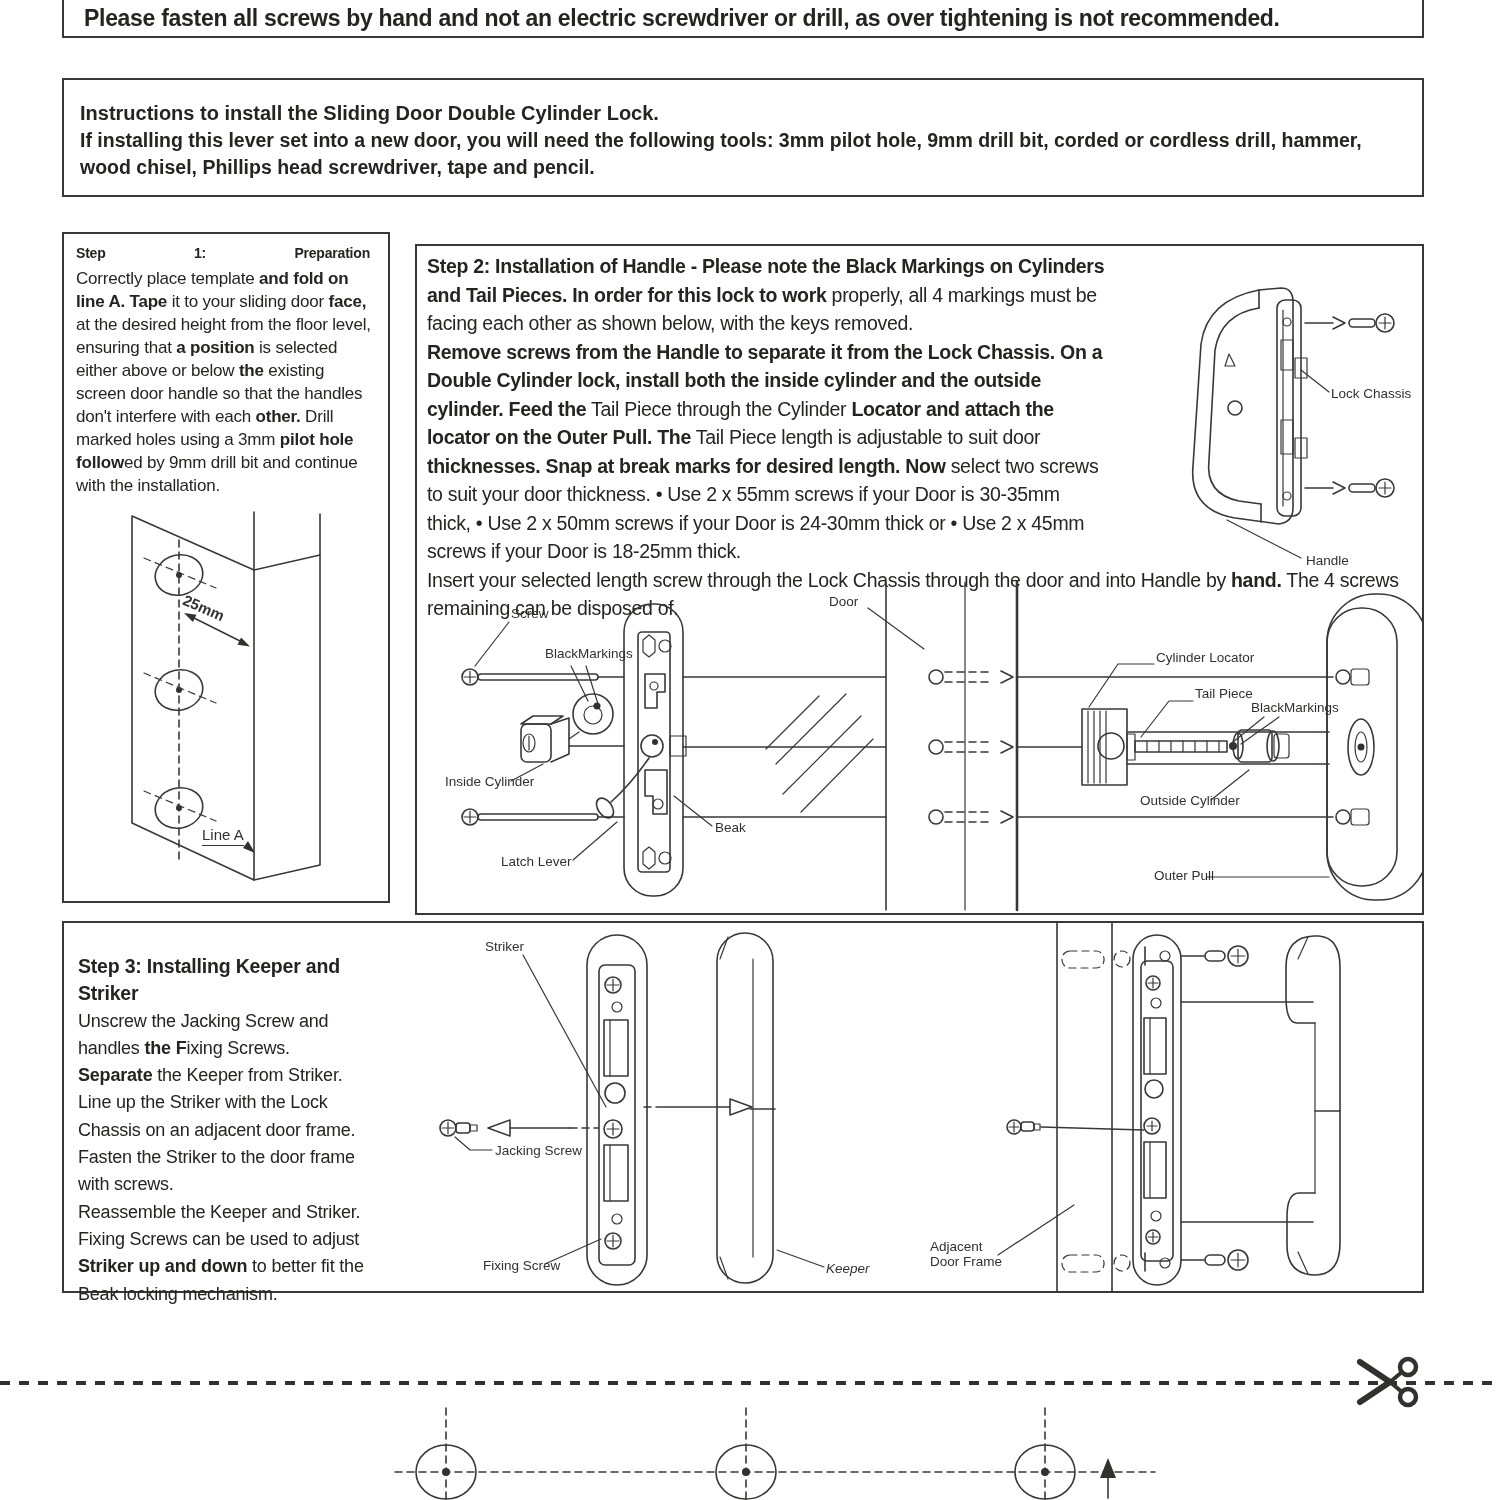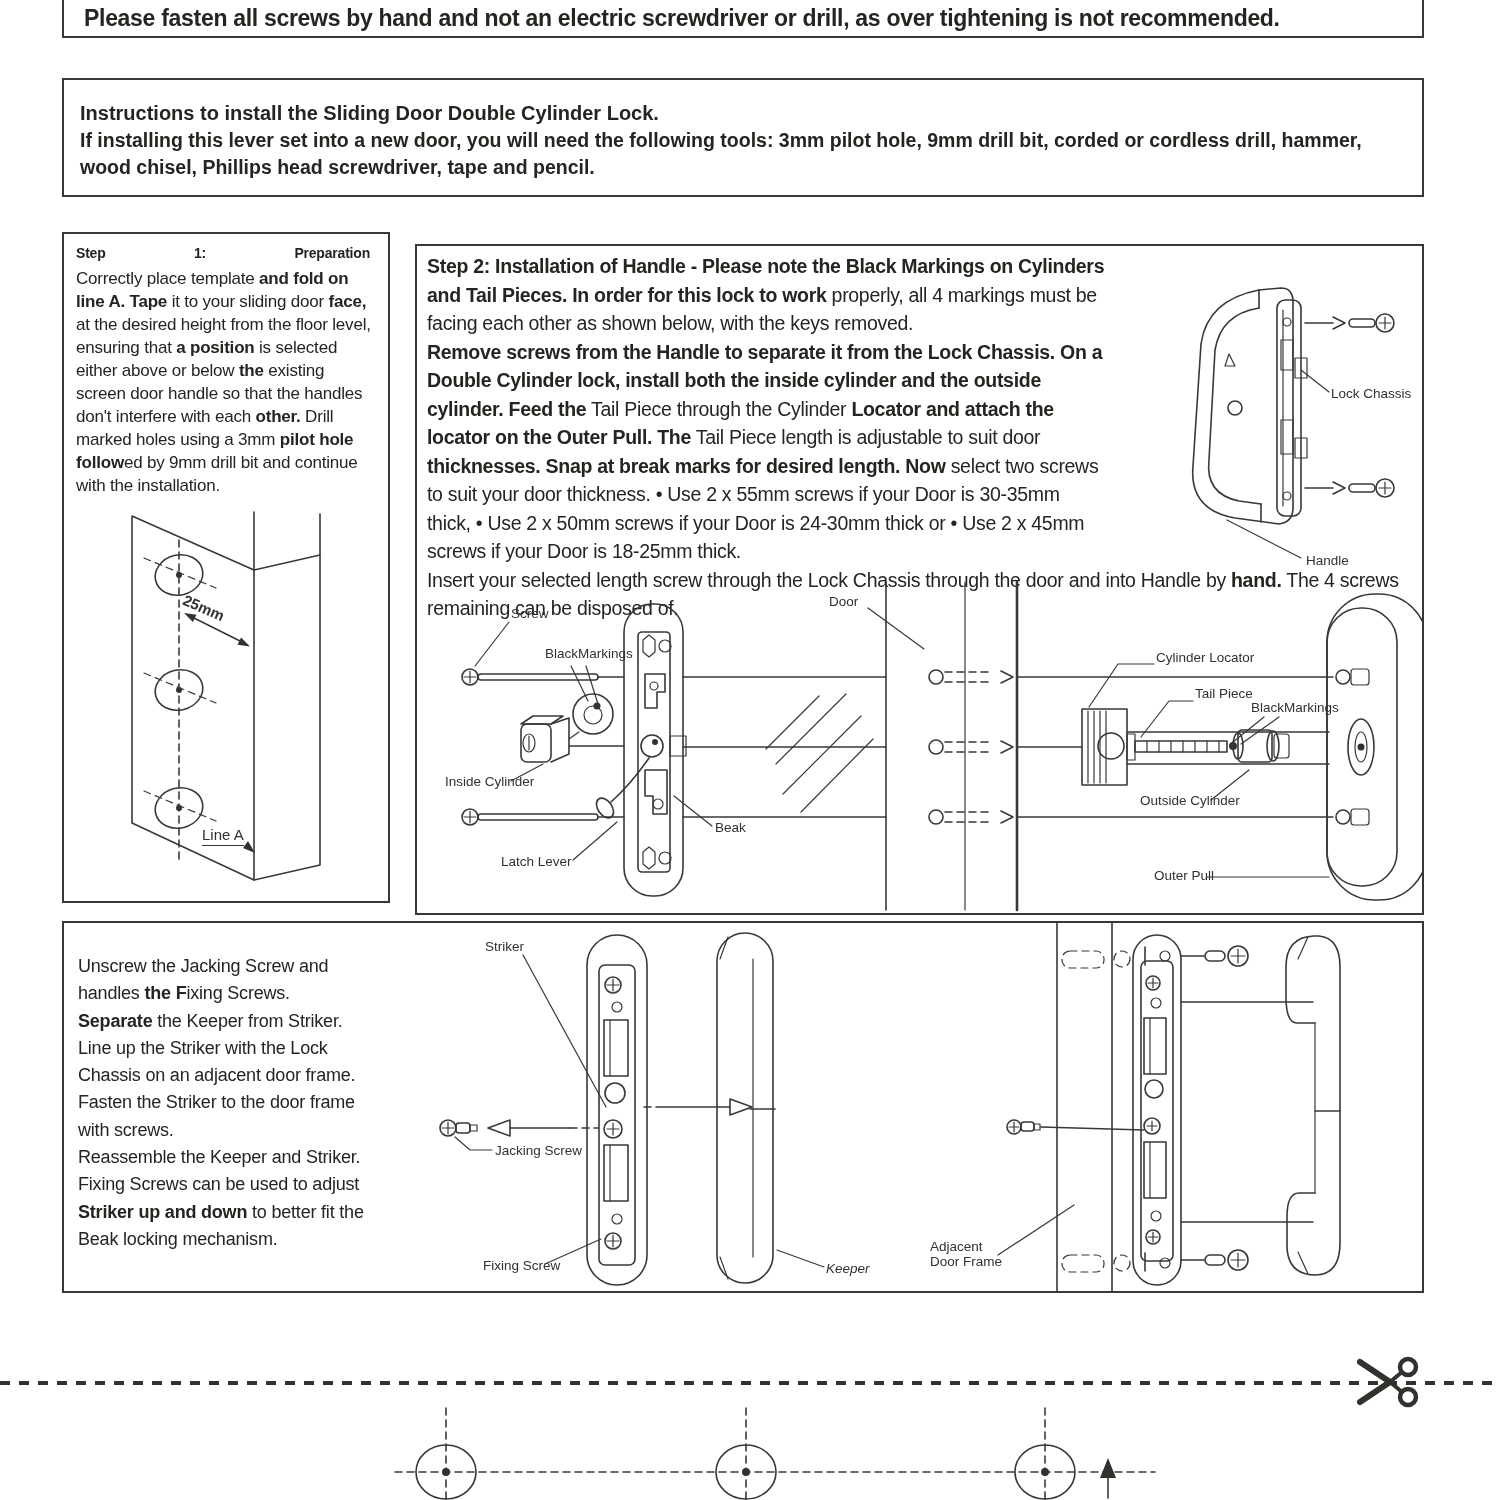--- a/index.html
+++ b/index.html
@@ -232,20 +232,21 @@
       <div class="dlabel" style="left:735px;top:76px;">Cylinder Locator</div>
       <div class="dlabel" style="left:774px;top:112px;">Tail Piece</div>
       <div class="dlabel" style="left:830px;top:126px;">BlackMarkings</div>
       <div class="dlabel" style="left:719px;top:219px;">Outside Cylinder</div>
       <div class="dlabel" style="left:733px;top:294px;">Outer Pull</div>
     </div>
   </div>
 
   <div id="step3-box" class="box">
     <div class="txt">
+      <div class="head">Step 3: Installing Keeper and Striker</div>
       <div class="runs"><span>Unscrew the Jacking Screw and handles </span><span class="b">the F</span><span>ixing Screws.
 </span><span class="b">Separate</span><span> the Keeper from Striker.
 Line up the Striker with the Lock Chassis on an adjacent door frame.
 Fasten the Striker to the door frame with screws.
 Reassemble the Keeper and Striker.
 Fixing Screws can be used to adjust </span><span class="b">Striker up and down</span><span> to better fit the Beak locking mechanism.</span></div>
     </div>
     <div class="diagram" style="left:334px;top:0;width:1026px;height:368px;">
       <svg width="1026" height="368" viewBox="0 0 1026 368">
 

